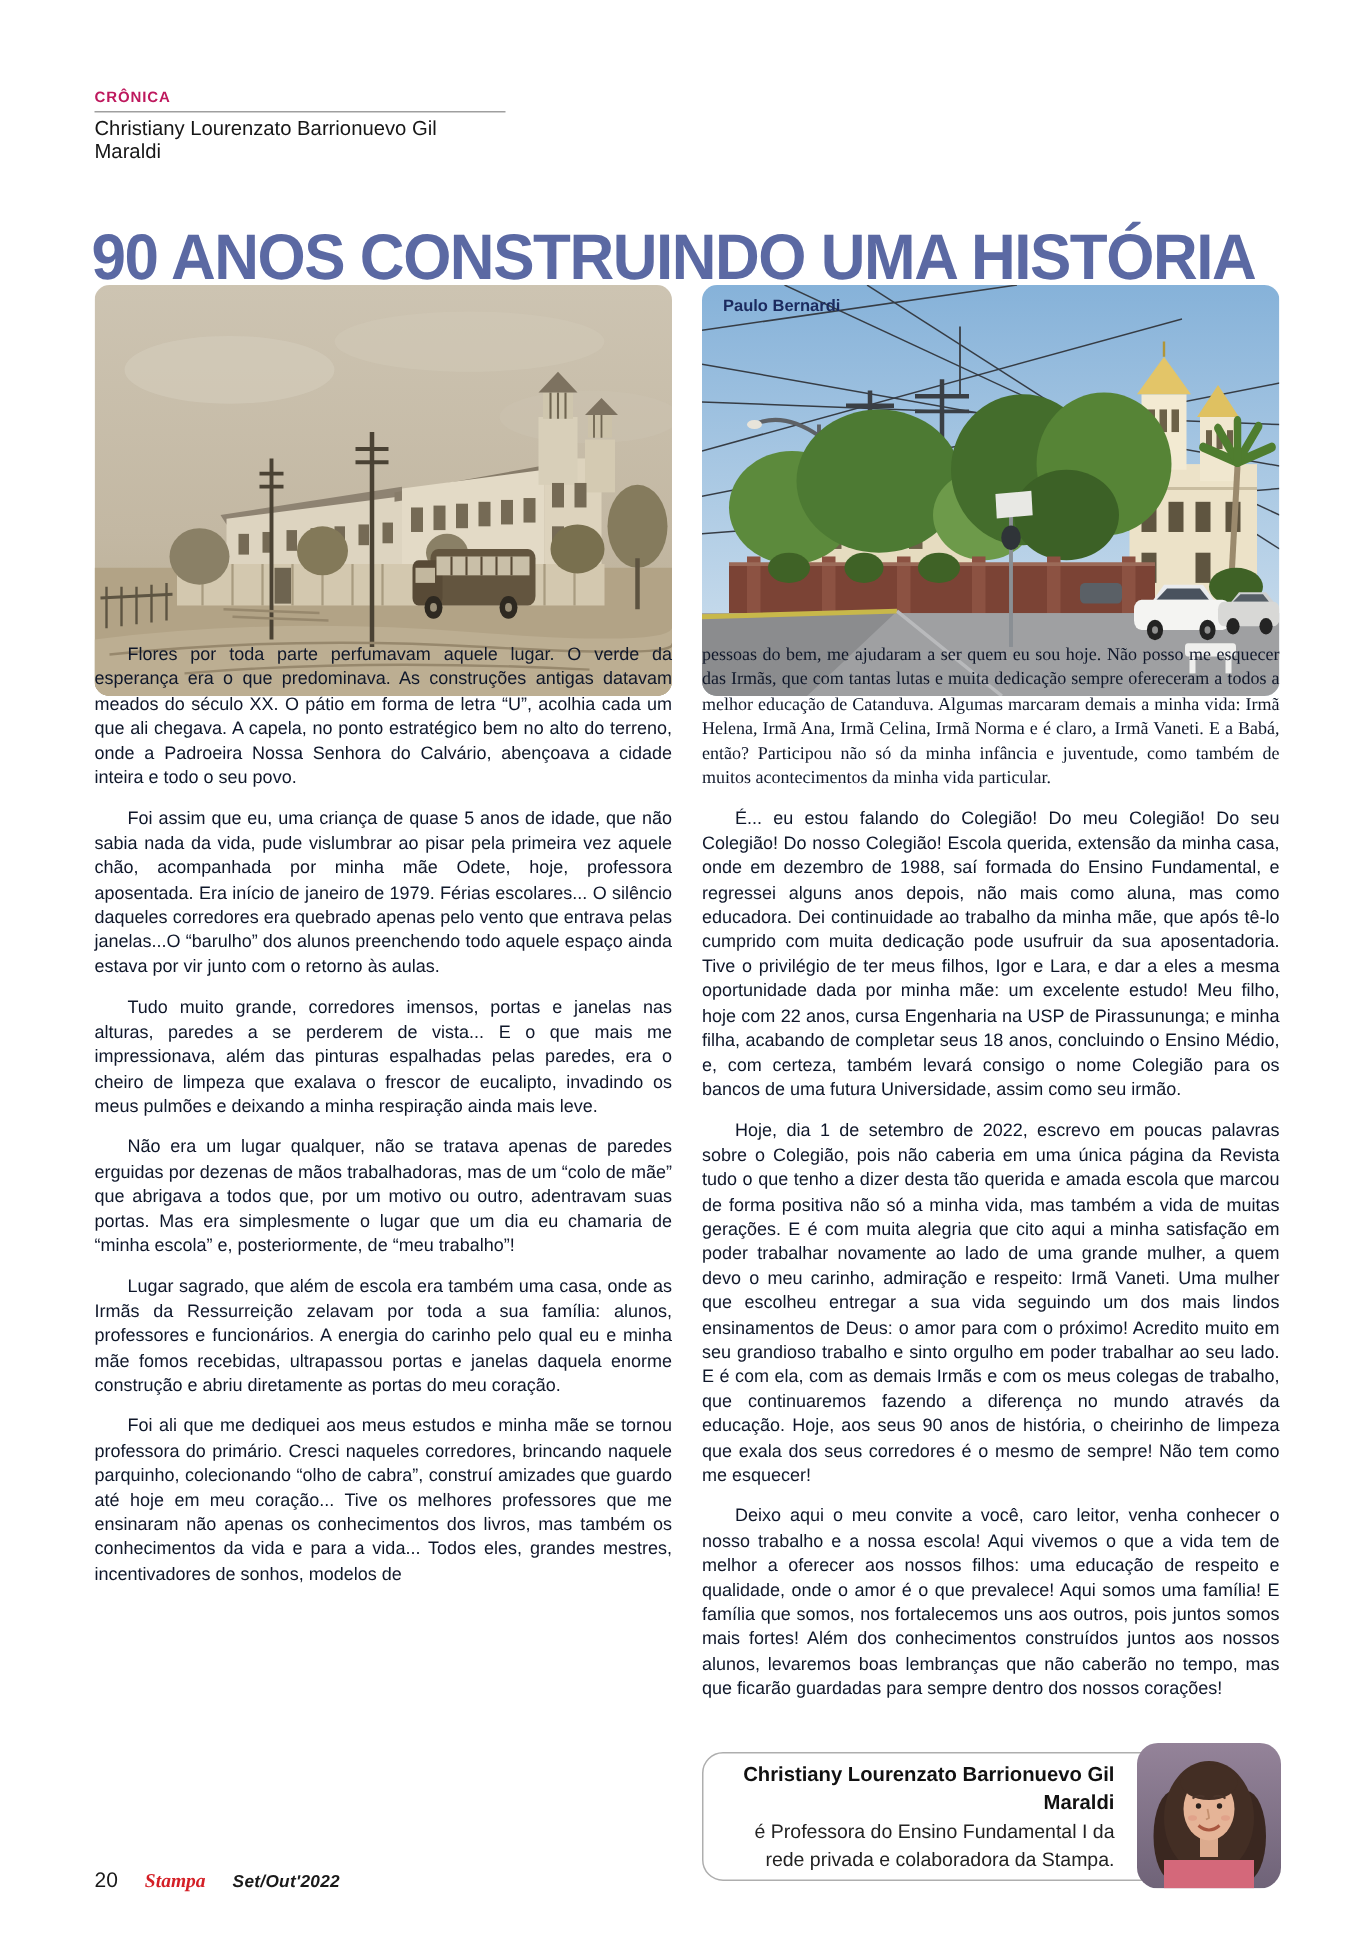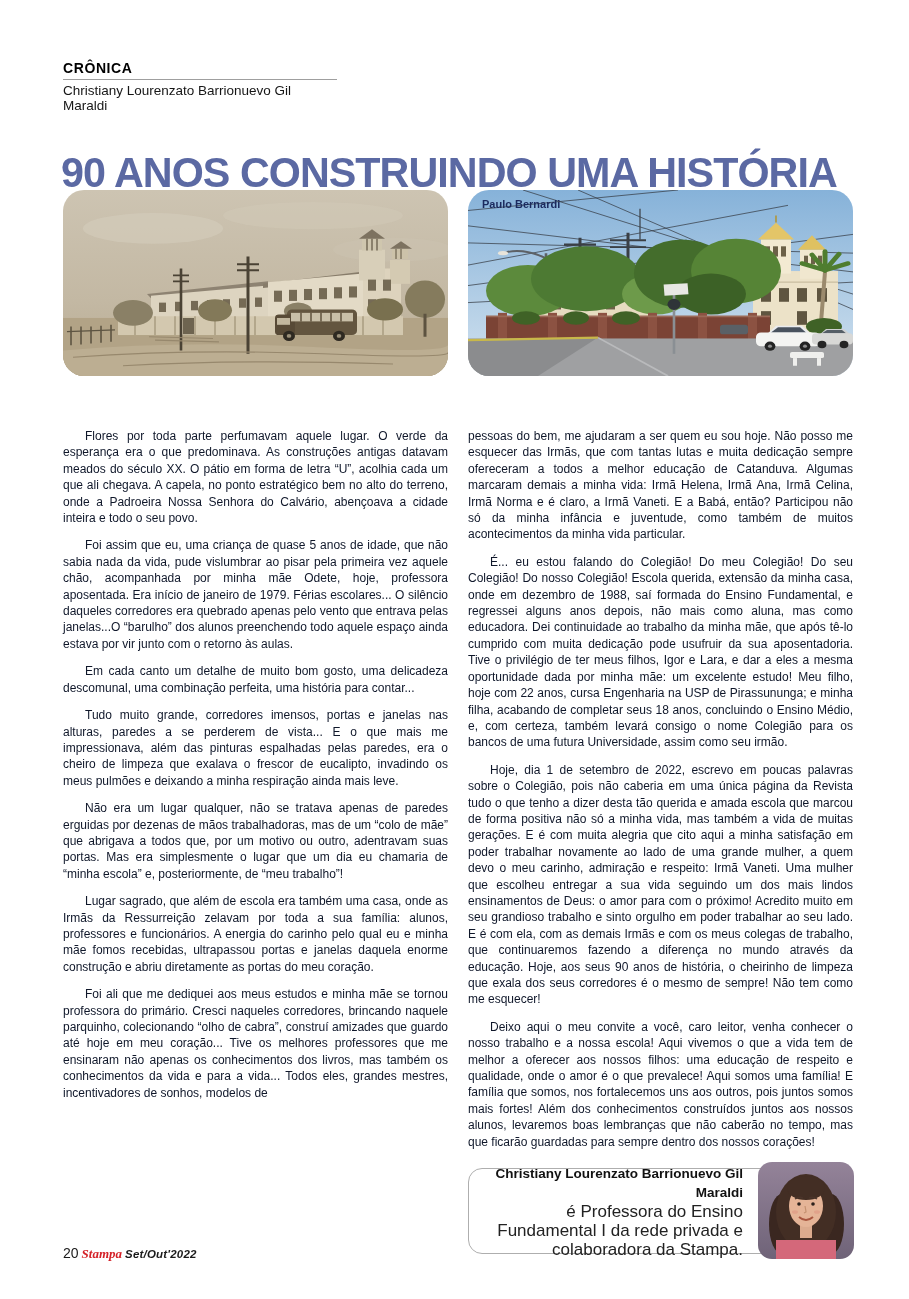--- a/index.html
+++ b/index.html
@@ -1,54 +1,54 @@
 <!DOCTYPE html>
 <html lang="pt"><head>
 <meta charset="utf-8">
 <style>
   html,body{margin:0;padding:0;background:#fff;}
   .page{position:relative;width:909px;height:1299px;background:#fff;overflow:hidden;
         font-family:"Liberation Sans",sans-serif;color:#1c1c1c;}
 
   
   .header{position:absolute;left:63px;top:60px;width:274px;}
-  .kicker{font-size:14px;font-weight:bold;letter-spacing:.6px;color:#000000;}
+  .kicker{font-size:10px;font-weight:bold;letter-spacing:.6px;color:#be185d;}
   .kicker-rule{border:none;border-top:1px solid #9f9f9f;margin:3px 0 3px 0;width:274px;}
   .byline{font-size:13.5px;color:#161616;}
 
   
   .title{position:absolute;left:61px;top:121px;width:830px;font-size:43px;line-height:1.05;
          letter-spacing:-1px;color:#5b69a3;white-space:nowrap;
          transform:scaleX(.96);transform-origin:left center;}
 
   
   .photos{position:absolute;left:63px;top:190px;width:790px;display:flex;gap:20px;}
-  .photo{width:385px;height:186px;border-radius:21px;overflow:hidden;position:relative;flex:0 0 auto;}
+  .photo{width:385px;height:274px;border-radius:10px;overflow:hidden;position:relative;flex:0 0 auto;}
   .photo svg{display:block;width:100%;height:100%;}
   .photo-credit{position:absolute;left:14px;top:8px;font-size:11px;font-weight:bold;color:#1b2a5e;}
 
   
   .columns{position:absolute;left:63px;top:428px;width:790px;display:flex;gap:20px;}
   .col{width:385px;font-size:12px;line-height:16.4px;text-align:justify;color:#0f172a;}
   .col p{margin:0 0 11px 0;text-indent:22px;}
-  .col.col-right p:first-child{text-indent:0;}
+  .col.col-right p:first-child{text-indent:0;font-family:Liberation Serif, serif;}
 
   
   .author-box{position:absolute;left:468px;top:1168px;width:322px;height:86px;
               border:1.5px solid #aeaeae;border-radius:14px;box-sizing:border-box;
               display:flex;flex-direction:column;justify-content:center;
               padding:10px 46px 10px 14px;text-align:right;}
   .author-name{font-size:13.5px;font-weight:bold;line-height:19px;color:#111;}
-  .author-bio{font-size:17px;line-height:19px;color:#222;}
+  .author-bio{font-size:13px;line-height:19px;color:#222;}
   .author-photo{position:absolute;left:758px;top:1162px;width:96px;height:97px;
                 border-radius:14px;overflow:hidden;}
   .author-photo svg{display:block;width:100%;height:100%;}
 
   
-  .footer{position:absolute;left:63px;top:1245px;display:flex;align-items:baseline;gap:3px;}
+  .footer{position:absolute;left:63px;top:1245px;display:flex;align-items:baseline;gap:18px;}
   .page-number{font-size:14px;color:#1a1a1a;}
   .magazine-name{font-family:"Liberation Serif",serif;font-style:italic;font-weight:bold;
                  font-size:13px;color:#d42027;text-align:right;}
   .issue{font-size:11.5px;font-weight:600;color:#1a1a1a;letter-spacing:.2px;font-style:italic;}
 </style>
 </head>
 <body>
 
 <div class="page">
 
@@ -319,21 +319,20 @@
         </g>
       </svg>
       <span class="photo-credit">Paulo Bernardi</span>
     </div>
   </div>
 
   <div class="columns">
     <div class="col col-left">
       <p>Flores por toda parte perfumavam aquele lugar. O verde da esperança era o que predominava. As construções antigas datavam meados do século XX. O pátio em forma de letra “U”, acolhia cada um que ali chegava. A capela, no ponto estratégico bem no alto do terreno, onde a Padroeira Nossa Senhora do Calvário, abençoava a cidade inteira e todo o seu povo.</p>
       <p>Foi assim que eu, uma criança de quase 5 anos de idade, que não sabia nada da vida, pude vislumbrar ao pisar pela primeira vez aquele chão, acompanhada por minha mãe Odete, hoje, professora aposentada. Era início de janeiro de 1979. Férias escolares... O silêncio daqueles corredores era quebrado apenas pelo vento que entrava pelas janelas...O “barulho” dos alunos preenchendo todo aquele espaço ainda estava por vir junto com o retorno às aulas.</p>
-      <p>Em cada canto um detalhe de muito bom gosto, uma delicadeza descomunal, uma combinação perfeita, uma história para contar...</p>
       <p>Tudo muito grande, corredores imensos, portas e janelas nas alturas, paredes a se perderem de vista... E o que mais me impressionava, além das pinturas espalhadas pelas paredes, era o cheiro de limpeza que exalava o frescor de eucalipto, invadindo os meus pulmões e deixando a minha respiração ainda mais leve.</p>
       <p>Não era um lugar qualquer, não se tratava apenas de paredes erguidas por dezenas de mãos trabalhadoras, mas de um “colo de mãe” que abrigava a todos que, por um motivo ou outro, adentravam suas portas. Mas era simplesmente o lugar que um dia eu chamaria de “minha escola” e, posteriormente, de “meu trabalho”!</p>
       <p>Lugar sagrado, que além de escola era também uma casa, onde as Irmãs da Ressurreição zelavam por toda a sua família: alunos, professores e funcionários. A energia do carinho pelo qual eu e minha mãe fomos recebidas, ultrapassou portas e janelas daquela enorme construção e abriu diretamente as portas do meu coração.</p>
       <p>Foi ali que me dediquei aos meus estudos e minha mãe se tornou professora do primário. Cresci naqueles corredores, brincando naquele parquinho, colecionando “olho de cabra”, construí amizades que guardo até hoje em meu coração... Tive os melhores professores que me ensinaram não apenas os conhecimentos dos livros, mas também os conhecimentos da vida e para a vida... Todos eles, grandes mestres, incentivadores de sonhos, modelos de</p>
     </div>
     <div class="col col-right">
       <p>pessoas do bem, me ajudaram a ser quem eu sou hoje. Não posso me esquecer das Irmãs, que com tantas lutas e muita dedicação sempre ofereceram a todos a melhor educação de Catanduva. Algumas marcaram demais a minha vida: Irmã Helena, Irmã Ana, Irmã Celina, Irmã Norma e é claro, a Irmã Vaneti. E a Babá, então? Participou não só da minha infância e juventude, como também de muitos acontecimentos da minha vida particular.</p>
       <p>É... eu estou falando do Colegião! Do meu Colegião! Do seu Colegião! Do nosso Colegião! Escola querida, extensão da minha casa, onde em dezembro de 1988, saí formada do Ensino Fundamental, e regressei alguns anos depois, não mais como aluna, mas como educadora. Dei continuidade ao trabalho da minha mãe, que após tê-lo cumprido com muita dedicação pode usufruir da sua aposentadoria. Tive o privilégio de ter meus filhos, Igor e Lara, e dar a eles a mesma oportunidade dada por minha mãe: um excelente estudo! Meu filho, hoje com 22 anos, cursa Engenharia na USP de Pirassununga; e minha filha, acabando de completar seus 18 anos, concluindo o Ensino Médio, e, com certeza, também levará consigo o nome Colegião para os bancos de uma futura Universidade, assim como seu irmão.</p>
       <p>Hoje, dia 1 de setembro de 2022, escrevo em poucas palavras sobre o Colegião, pois não caberia em uma única página da Revista tudo o que tenho a dizer desta tão querida e amada escola que marcou de forma positiva não só a minha vida, mas também a vida de muitas gerações. E é com muita alegria que cito aqui a minha satisfação em poder trabalhar novamente ao lado de uma grande mulher, a quem devo o meu carinho, admiração e respeito: Irmã Vaneti. Uma mulher que escolheu entregar a sua vida seguindo um dos mais lindos ensinamentos de Deus: o amor para com o próximo! Acredito muito em seu grandioso trabalho e sinto orgulho em poder trabalhar ao seu lado. E é com ela, com as demais Irmãs e com os meus colegas de trabalho, que continuaremos fazendo a diferença no mundo através da educação. Hoje, aos seus 90 anos de história, o cheirinho de limpeza que exala dos seus corredores é o mesmo de sempre! Não tem como me esquecer!</p>
       <p>Deixo aqui o meu convite a você, caro leitor, venha conhecer o nosso trabalho e a nossa escola! Aqui vivemos o que a vida tem de melhor a oferecer aos nossos filhos: uma educação de respeito e qualidade, onde o amor é o que prevalece! Aqui somos uma família! E família que somos, nos fortalecemos uns aos outros, pois juntos somos mais fortes! Além dos conhecimentos construídos juntos aos nossos alunos, levaremos boas lembranças que não caberão no tempo, mas que ficarão guardadas para sempre dentro dos nossos corações!</p>

